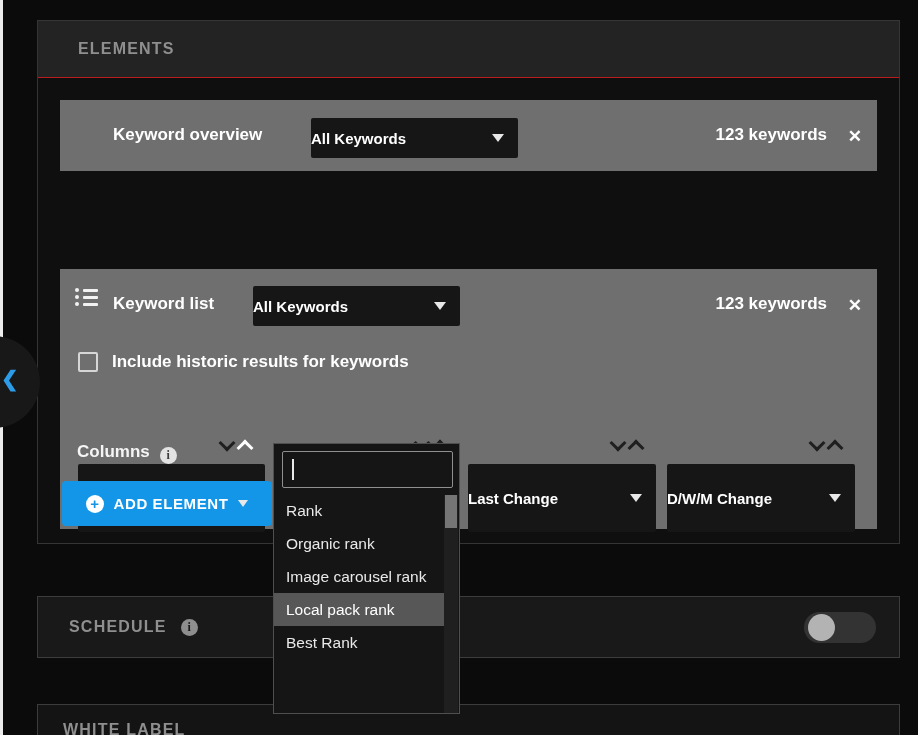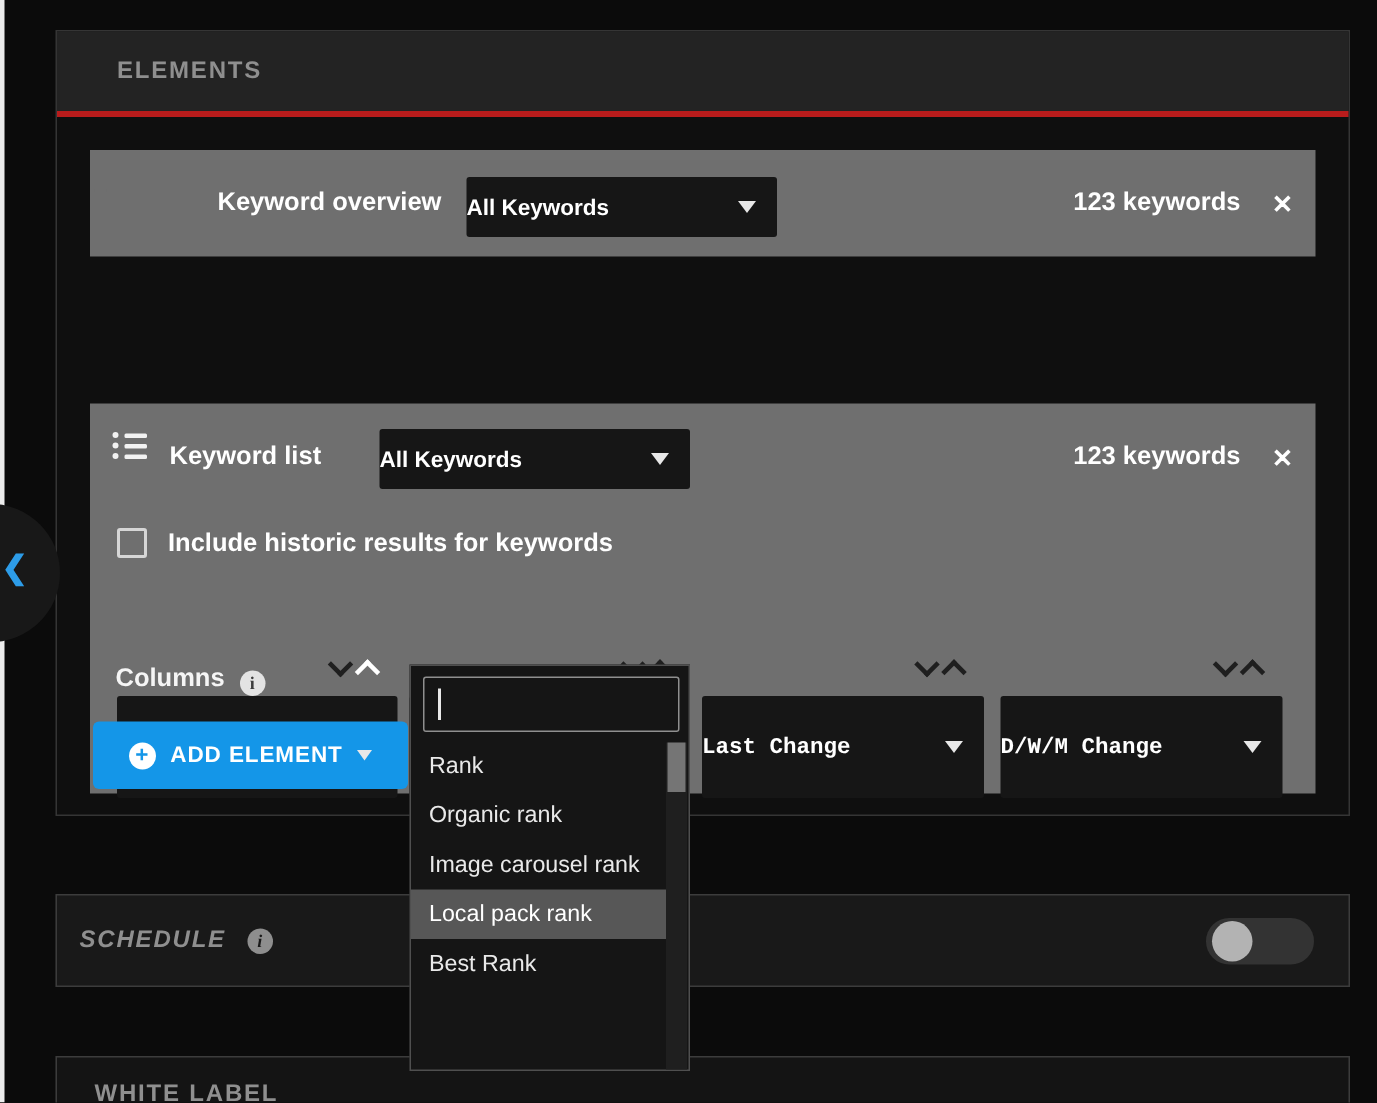--- a/index.html
+++ b/index.html
@@ -14,21 +14,21 @@
   }
   .abs { position:absolute; }
 
   
   .edge-line { left:0; top:0; width:3px; height:735px; background:#ededed; }
   .edge-circle { left:-52px; top:336px; width:92px; height:92px; border-radius:50%; background:#181818; }
   .edge-chevron { left:1px; top:366px; color:#2d9ce8; font-size:21px; font-weight:bold; line-height:26px; }
 
   
   .elements-panel { left:37px; top:20px; width:863px; height:524px; background:#0f0f0f; border:1px solid #353535; }
-  .panel-header { position:absolute; left:0; top:0; width:100%; height:57px; background:#232323; border-bottom:4px solid #b91c1c; display:flex; align-items:center; padding-left:40px; }
+  .panel-header { position:absolute; left:0; top:0; width:100%; height:57px; background:#232323; border-bottom:1px solid #b91c1c; display:flex; align-items:center; padding-left:40px; }
   .panel-title { color:#8f8f8f; font-size:16px; font-weight:bold; letter-spacing:1.2px; }
 
   
   .gray { background:#6f6f6f; }
   .row-overview { left:60px; top:100px; width:817px; height:71px; }
   .panel-list  { left:60px; top:198px; width:817px; height:260px; }
   .el-row { position:relative; }
 
   .row-icon { position:absolute; left:15px; width:24px; }
   .row-label { position:absolute; left:53px; color:#ffffff; font-size:17px; font-weight:bold; }
@@ -63,40 +63,40 @@
 
   
   .chev-pair { position:absolute; top:168px; display:flex; gap:6px; }
   .chev { width:12px; height:12px; position:relative; cursor:pointer; }
   .chev::before { content:""; position:absolute; left:1px; top:2px; width:9px; height:9px; border-right:3.5px solid #1f1f1f; border-bottom:3.5px solid #1f1f1f; }
   .chev.up::before { transform:rotate(-135deg); top:5px; }
   .chev.down::before { transform:rotate(45deg); top:0px; }
   .chev.lit::before { border-color:#ffffff; }
 
   
-  .col-select { top:195px; height:68px;font-family:Liberation Mono, monospace; }
+  .col-select { top:195px; height:68px; }
 
   
   .add-btn { left:62px; top:481px; width:210px; height:45px; background:#1496e8; border-radius:4px; display:flex; align-items:center; justify-content:center; gap:10px; cursor:pointer; }
   .plus-icon { width:18px; height:18px; border-radius:50%; background:#ffffff; color:#1496e8; font-size:15px; font-weight:bold; text-align:center; line-height:17px; }
   .add-label { color:#ffffff; font-size:15px; font-weight:bold; letter-spacing:0.6px; }
   .add-btn .tri-down { border-top-width:7px; border-left-width:5px; border-right-width:5px; }
 
   
   .popup { left:273px; top:443px; width:187px; height:271px; background:#151515; border:1px solid #4f4f4f; z-index:30; }
   .popup-search { position:absolute; left:8px; top:7px; width:171px; height:37px; background:#151515; border:1px solid #8f8f8f; border-radius:2px; color:#fff; font-size:15px; padding:0 8px; outline:none; font-family:"Liberation Sans", sans-serif; }
   .caret { position:absolute; left:18px; top:15px; width:1.5px; height:21px; background:#e8e8e8; }
   .popup-list { position:absolute; left:0; top:50px; width:172px; list-style:none; }
   .popup-list li { color:#e9e9e9; font-size:15.5px; font-weight:500; padding:6px 6px 6px 12px; line-height:21px; cursor:pointer; }
   .popup-list li.selected { background:#575757; color:#ffffff; }
   .popup-scroll { position:absolute; right:1px; top:51px; width:14px; height:218px; background:#1f1f1f; }
   .popup-thumb { position:absolute; left:1px; top:0; width:12px; height:33px; background:#757575; cursor:pointer; }
 
   
-  .schedule-panel { left:37px; top:596px; width:863px; height:62px; background:#191919; border:1px solid #3c3c3c; display:flex; align-items:center; padding-left:15px;font-style:italic; }
+  .schedule-panel { left:37px; top:596px; width:863px; height:62px; background:#191919; border:1px solid #3c3c3c; display:flex; align-items:center; padding-left:31px; }
   .schedule-panel .info-icon { background:#8e8e8e; color:#1a1a1a; margin-left:14px; }
   .toggle { position:absolute; right:23px; top:15px; width:72px; height:31px; background:#333333; border-radius:16px; cursor:pointer; }
   .toggle-knob { position:absolute; left:4px; top:2px; width:27px; height:27px; border-radius:50%; background:#b3b3b3; }
   .whitelabel-panel { left:37px; top:704px; width:863px; height:60px; background:#141414; border:1px solid #3c3c3c; padding:16px 0 0 25px; }
 </style>
 </head>
 <body>
 
 <div class="abs edge-line"></div>
 
@@ -105,21 +105,21 @@
     <span class="panel-title">ELEMENTS</span>
   </div>
 </div>
 
 <div class="abs gray el-row row-overview">
   <span class="row-icon rows-icon">
     <span class="bar"><span class="notch"></span></span>
     <span class="bar"><span class="notch"></span></span>
     <span class="bar"><span class="notch"></span></span>
   </span>
-  <span class="row-label" style="top:25px;margin-left:32px;">Keyword overview</span>
+  <span class="row-label" style="top:25px;">Keyword overview</span>
   <div class="select-box" style="left:251px; top:18px; width:207px; height:40px;">
     <span class="sel-text">All Keywords</span>
     <span class="tri-down"></span>
   </div>
   <span class="count-text" style="top:25px;">123 keywords</span>
   <span class="x-btn" style="top:26px;">✕</span>
 </div>
 
 <div class="abs gray el-row panel-list">
   <span class="row-icon list-icon">

